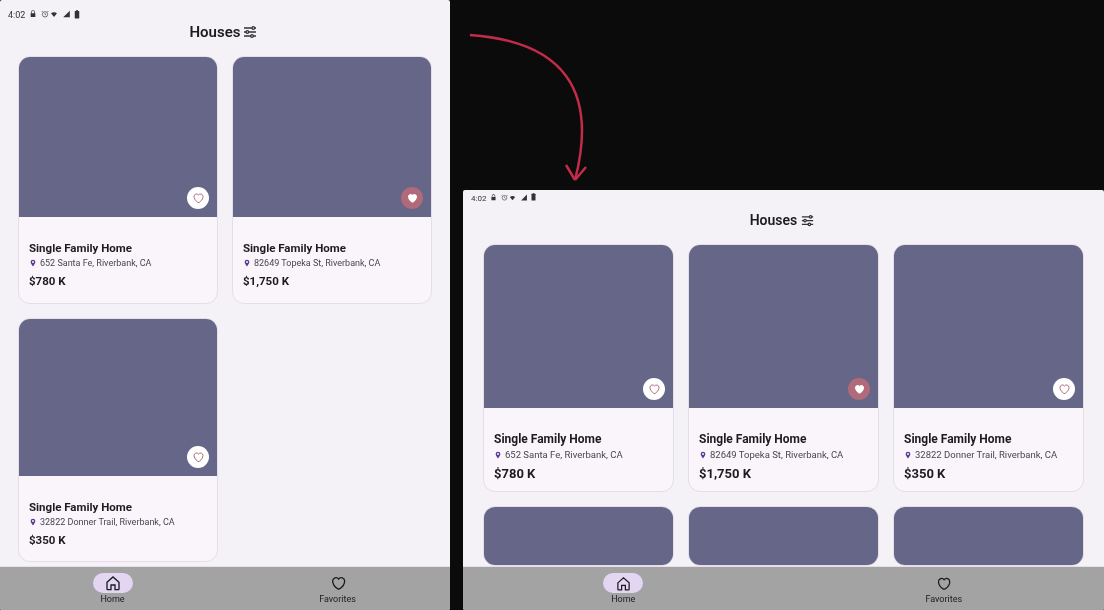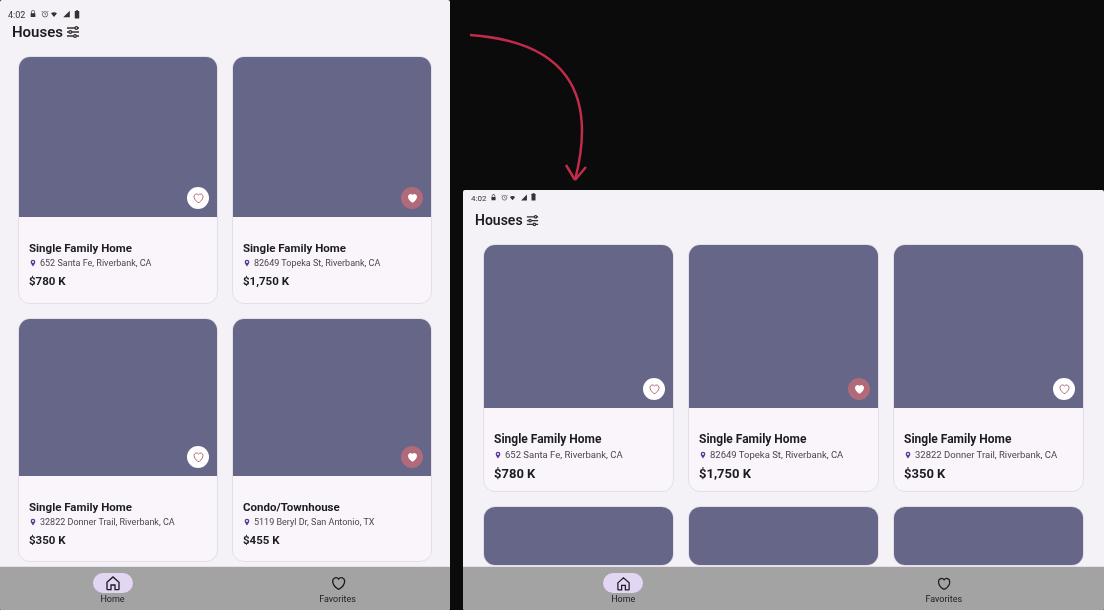--- a/index.html
+++ b/index.html
@@ -38,21 +38,21 @@
     padding: 14px 8px 0 8px;
     font-size: 9px;
     color:#333;
     height: 16px;
   }
   .statusbar .icons { display:flex; gap:3px; align-items:center; }
   .statusbar .time-icons { display:flex; gap:4px; align-items:center; }
 
   
   .header {
-    display:flex; justify-content:flex-start; align-items:center;
+    display:flex; justify-content:center; align-items:center;
     padding: 6px 12px 4px 12px;
   }
   .header h1 { font-size: 15px; font-weight:600; color:#1c1b1f; }
   .filter-btn { width:20px; height:20px; display:flex; align-items:center; justify-content:center; cursor:pointer; }
 
   
   .grid {
     flex:1;
     display:grid;
     gap: 14px;
@@ -235,39 +235,20 @@
         <div class="card-addr">
             <svg class="pin" viewBox="0 0 24 24">
               <path d="M12 2a7 7 0 017 7c0 5-7 13-7 13S5 14 5 9a7 7 0 017-7zm0 4a3 3 0 100 6 3 3 0 000-6z"></path>
             </svg>
             <span>32822 Donner Trail, Riverbank, CA</span>
           </div>
         <div class="card-price">$350 K</div>
       </div>
     </div>
 
-    <div class="card">
-      <div class="img himg4">
-        <div class="fav filled">
-            <svg width="12" height="12" viewBox="0 0 24 24" fill="currentColor">
-              <path d="M12 21s-8-5-8-12a5 5 0 019-3 5 5 0 019 3c0 7-8 12-8 12z"></path>
-            </svg>
-          </div>
-      </div>
-      <div class="card-body">
-        <div class="card-title">Condo/Townhouse</div>
-        <div class="card-addr">
-            <svg class="pin" viewBox="0 0 24 24">
-              <path d="M12 2a7 7 0 017 7c0 5-7 13-7 13S5 14 5 9a7 7 0 017-7zm0 4a3 3 0 100 6 3 3 0 000-6z"></path>
-            </svg>
-            <span>5119 Beryl Dr, San Antonio, TX</span>
-          </div>
-        <div class="card-price">$455 K</div>
-      </div>
-    </div>
   </div>
 
   <div class="bottomnav">
     <div class="tab active">
       <div class="pill">
           <svg width="16" height="16" viewBox="0 0 24 24" fill="none" stroke="#1c1b1f" stroke-width="2">
             <path d="M3 11l9-8 9 8v10a1 1 0 01-1 1h-5v-7h-6v7H4a1 1 0 01-1-1V11z"></path>
           </svg>
         </div>
       <span>Home</span>

